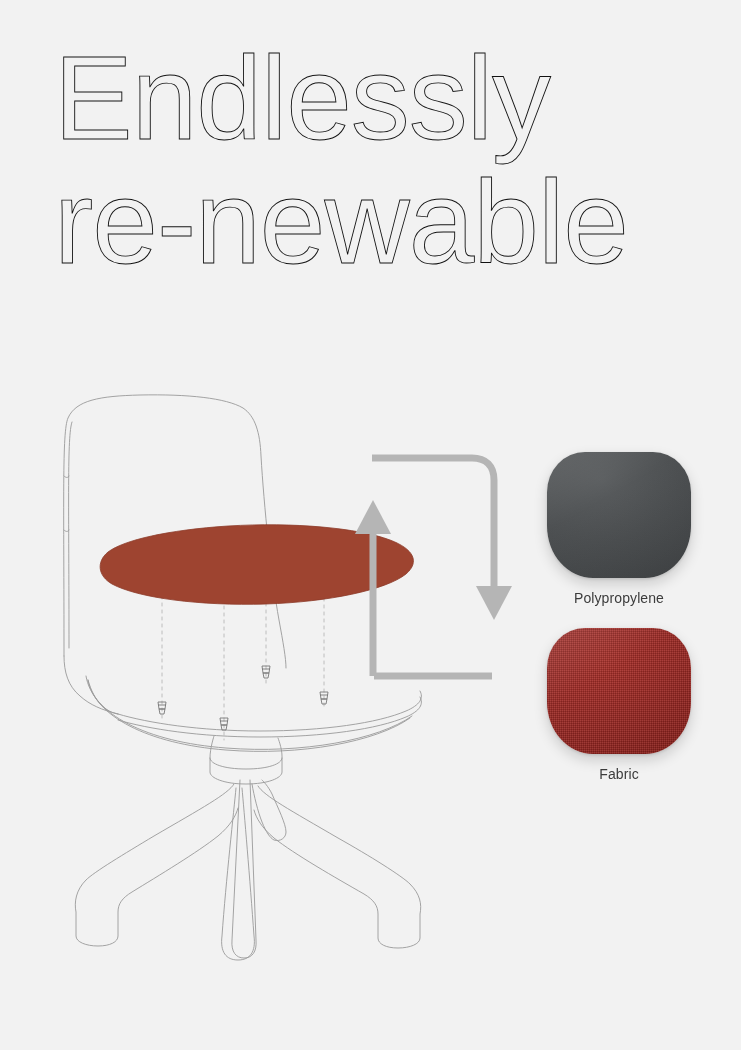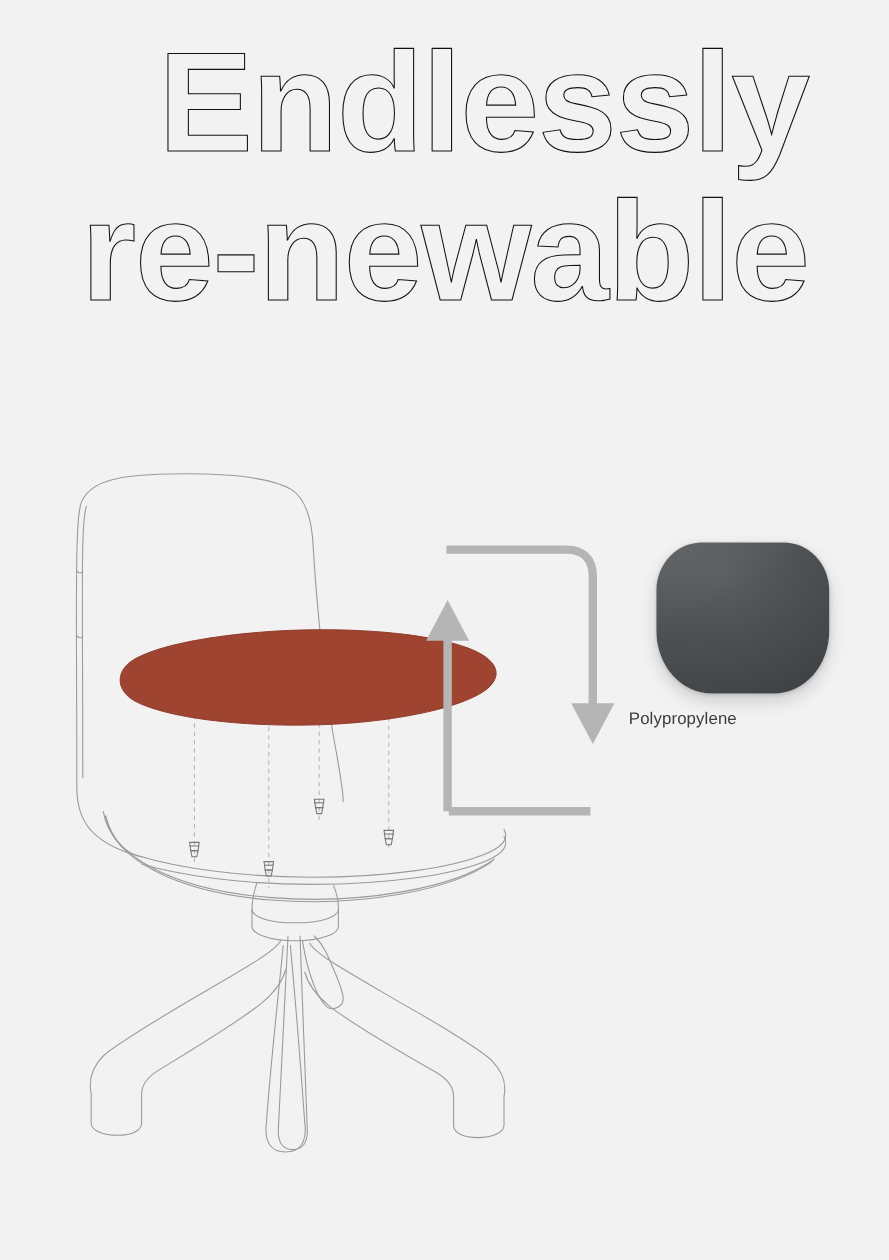--- a/index.html
+++ b/index.html
@@ -15,29 +15,28 @@
     width: 741px;
     height: 1050px;
     background: #f2f2f2;
     overflow: hidden;
   }
 
   
   .headline {
     position: absolute;
     left: 54px;
-    top: 24px;
+    top: 36px;
     width: 620px;
     color: #1a1a1a;
     font-family: "Liberation Sans", sans-serif;
     font-size: 118px;
     line-height: 124px;
     letter-spacing: -1px;
-    font-weight: 700;
-    text-align: right;
+    font-weight: 400;
     -webkit-text-stroke: 0;
   }
   .headline-line {
     display: block;
     white-space: nowrap;
     color: transparent;
     -webkit-text-stroke: 0.9px #111111;
     text-stroke: 0.9px #111111;
   }
 
@@ -63,20 +62,21 @@
   
   .swatches {
     position: absolute;
     left: 524px;
     top: 452px;
     width: 190px;
   }
   .swatch-item {
     position: relative;
     margin-bottom: 22px;
+    text-align: center;
   }
   .swatch-shape-wrap {
     position: relative;
     width: 144px;
     height: 126px;
     margin: 0 auto;
   }
   .swatch-shape {
     position: absolute;
     inset: 0;
@@ -250,16 +250,22 @@
   <div class="swatches">
 
     <div class="swatch-item">
       <div class="swatch-shape-wrap">
         <div class="swatch-shape sw-poly"></div>
       </div>
       <div class="swatch-label">Polypropylene</div>
     </div>
 
 
+    <div class="swatch-item">
+      <div class="swatch-shape-wrap">
+        <div class="swatch-shape sw-fabric"></div>
+      </div>
+      <div class="swatch-label">Fabric</div>
+    </div>
 
   </div>
 
 </div>
 
 </body></html>

